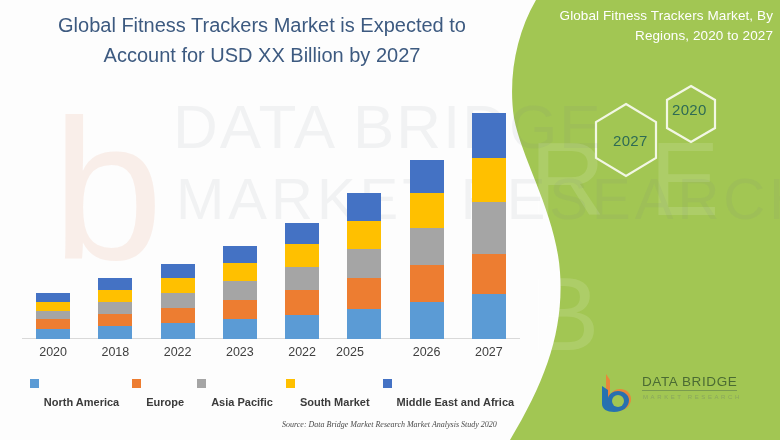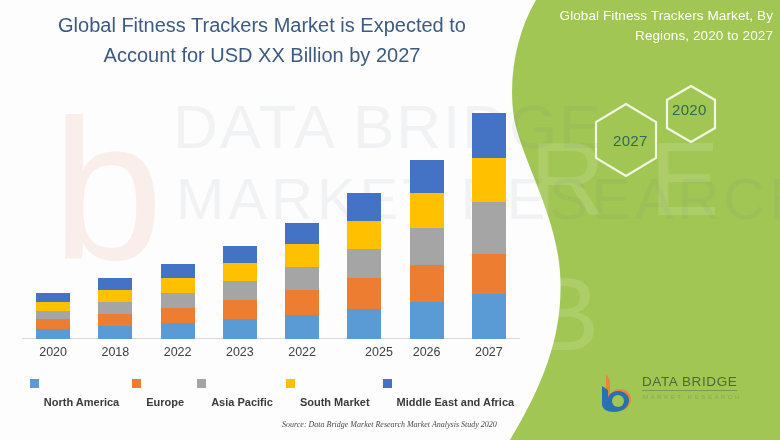--- a/index.html
+++ b/index.html
@@ -204,21 +204,21 @@
           <div class="seg" title="South America 2027" style="background: rgb(255, 192, 0); height: 44.026px;"></div>
           <div class="seg" title="Middle East and Africa 2027" style="background: rgb(68, 114, 196); height: 45.0043px;"></div>
         </div>
       </div>
     <div class="xlabels" id="xlabels">
         <span class="xlab" style="left: 1.125px;">2020</span>
         <span class="xlab" style="left: 63.375px;">2018</span>
         <span class="xlab" style="left: 125.625px;">2022</span>
         <span class="xlab" style="left: 187.875px;">2023</span>
         <span class="xlab" style="left: 250.125px;">2022</span>
-        <span class="xlab" style="left: 327px;">2025</span>
+        <span class="xlab" style="left: 298px;">2025</span>
         <span class="xlab" style="left: 374.625px;">2026</span>
         <span class="xlab" style="left: 436.875px;">2027</span>
       </div>
   </div>
 
   <div class="legend" id="legend">
       <div class="leg-item">
         <span class="leg-swatch" style="background: rgb(91, 155, 213);"></span>
         <span class="leg-label">North America</span>
       </div>

